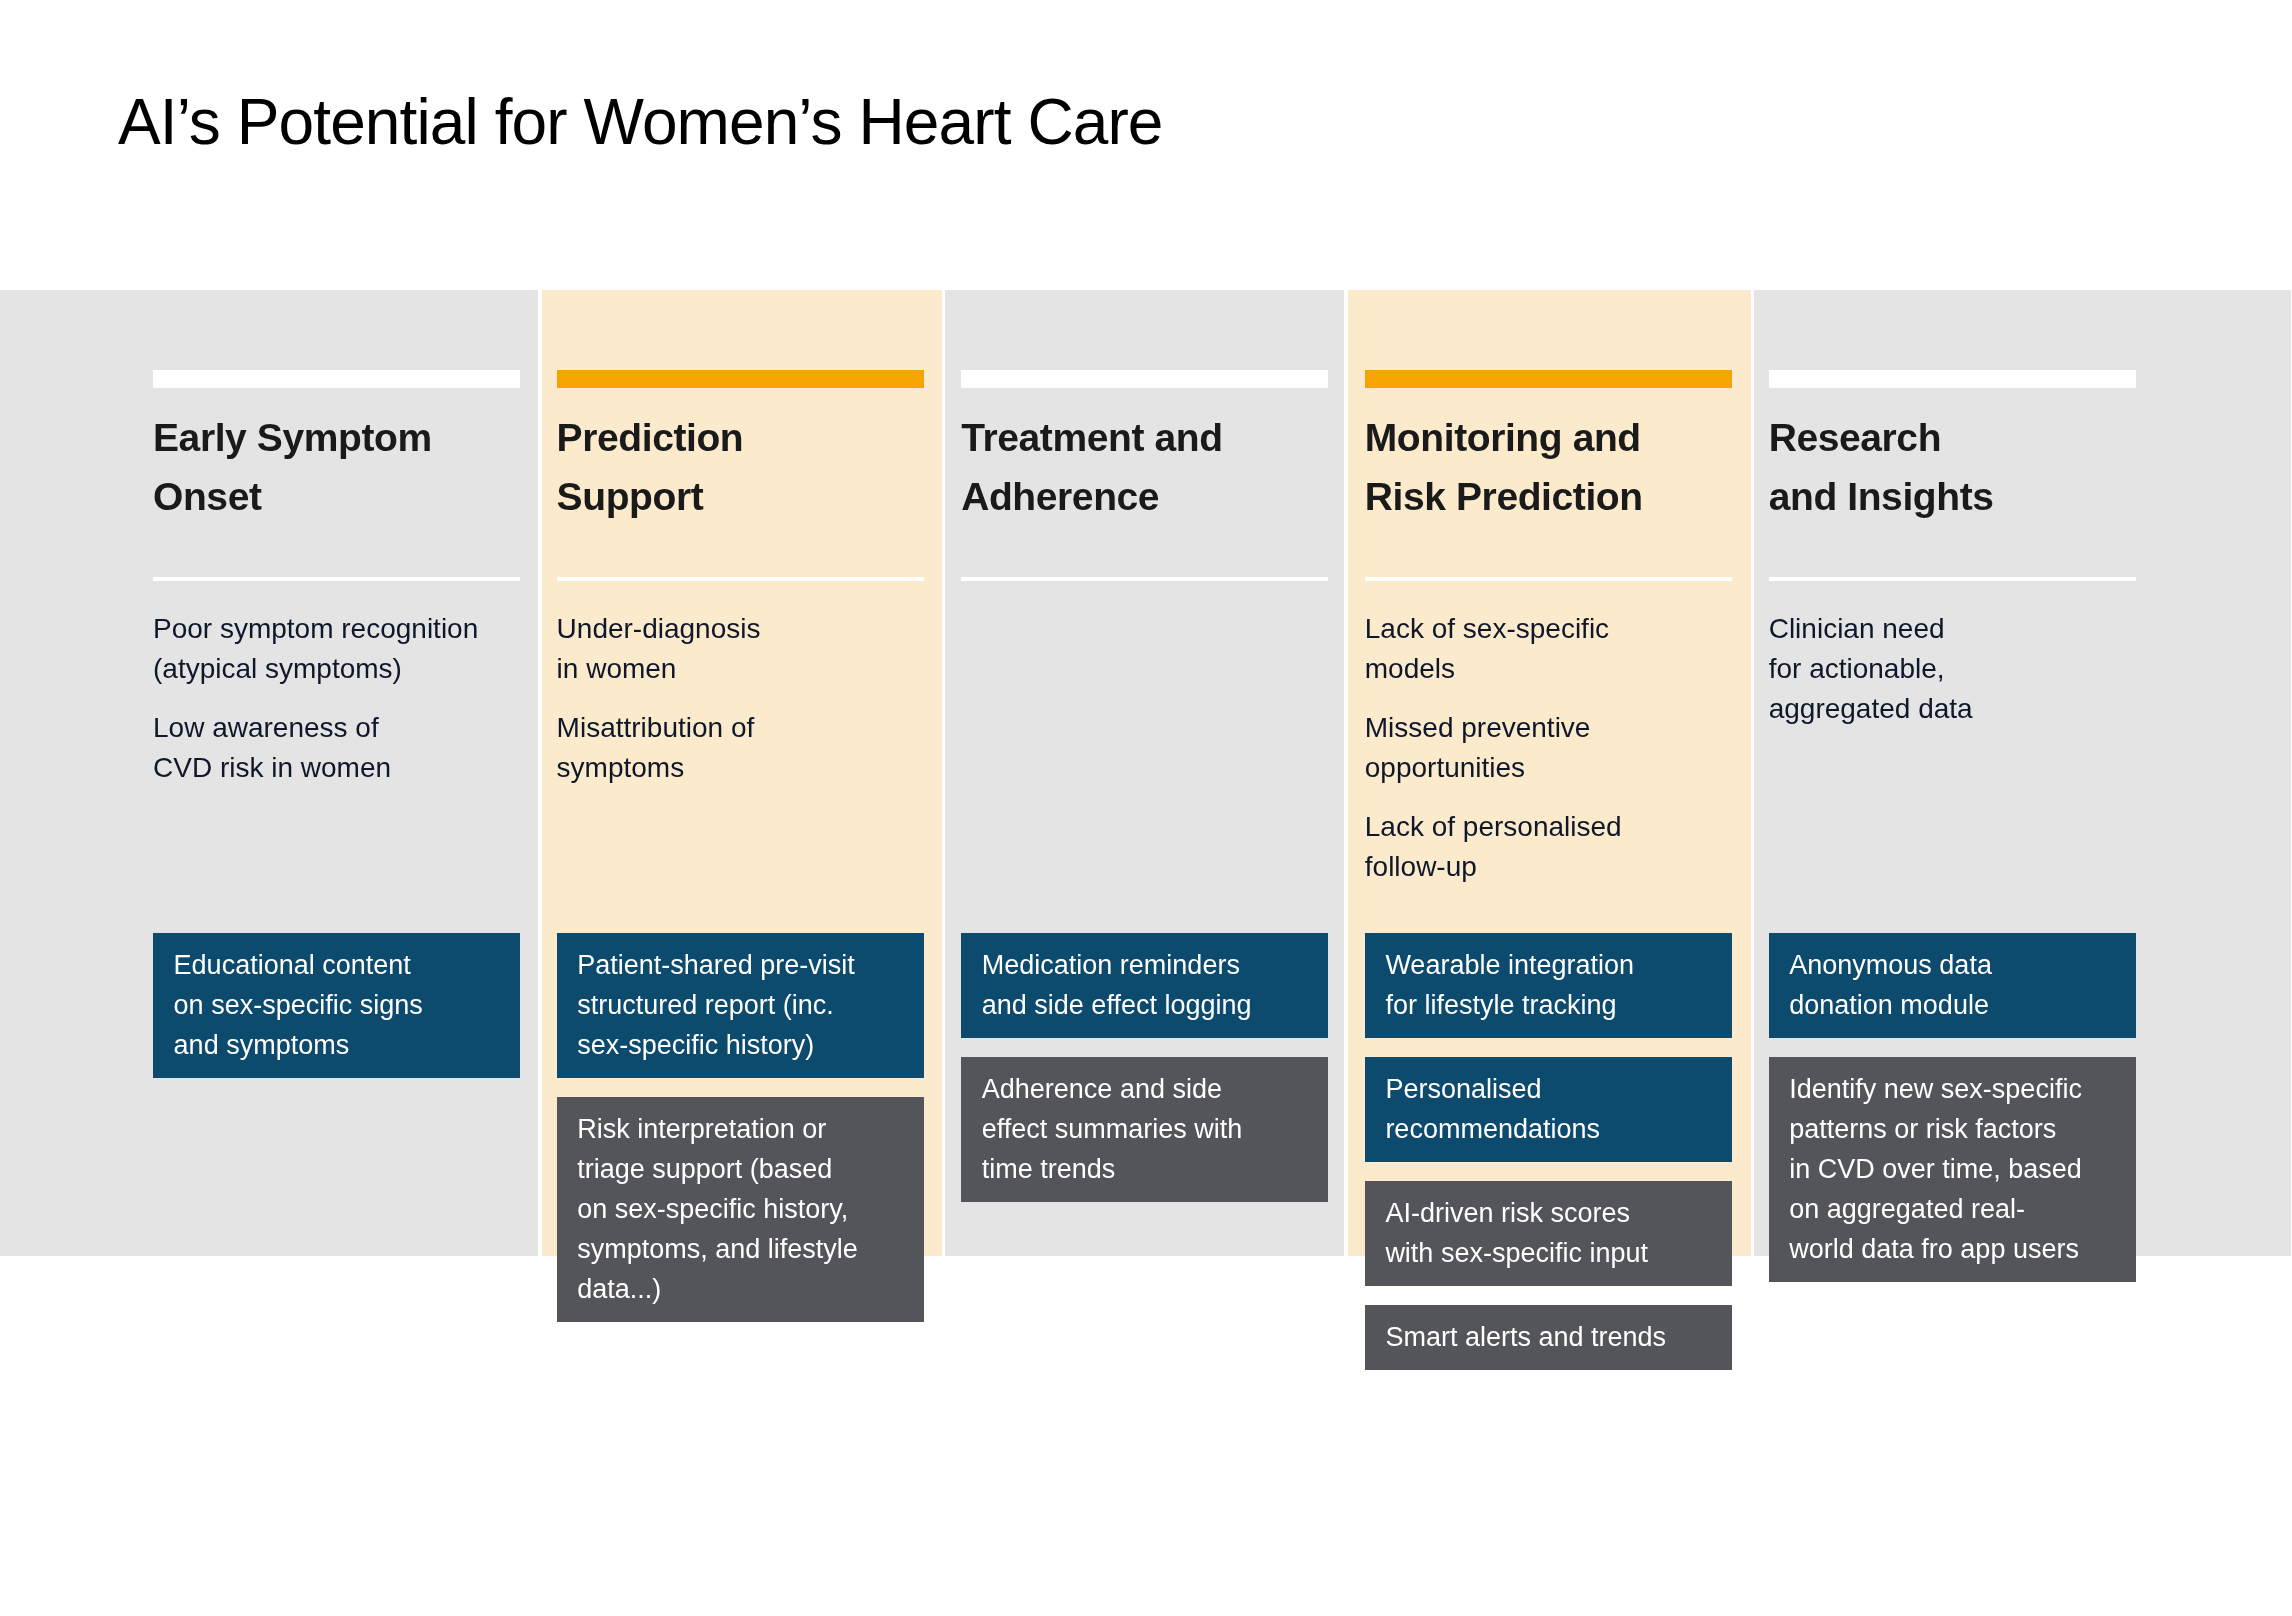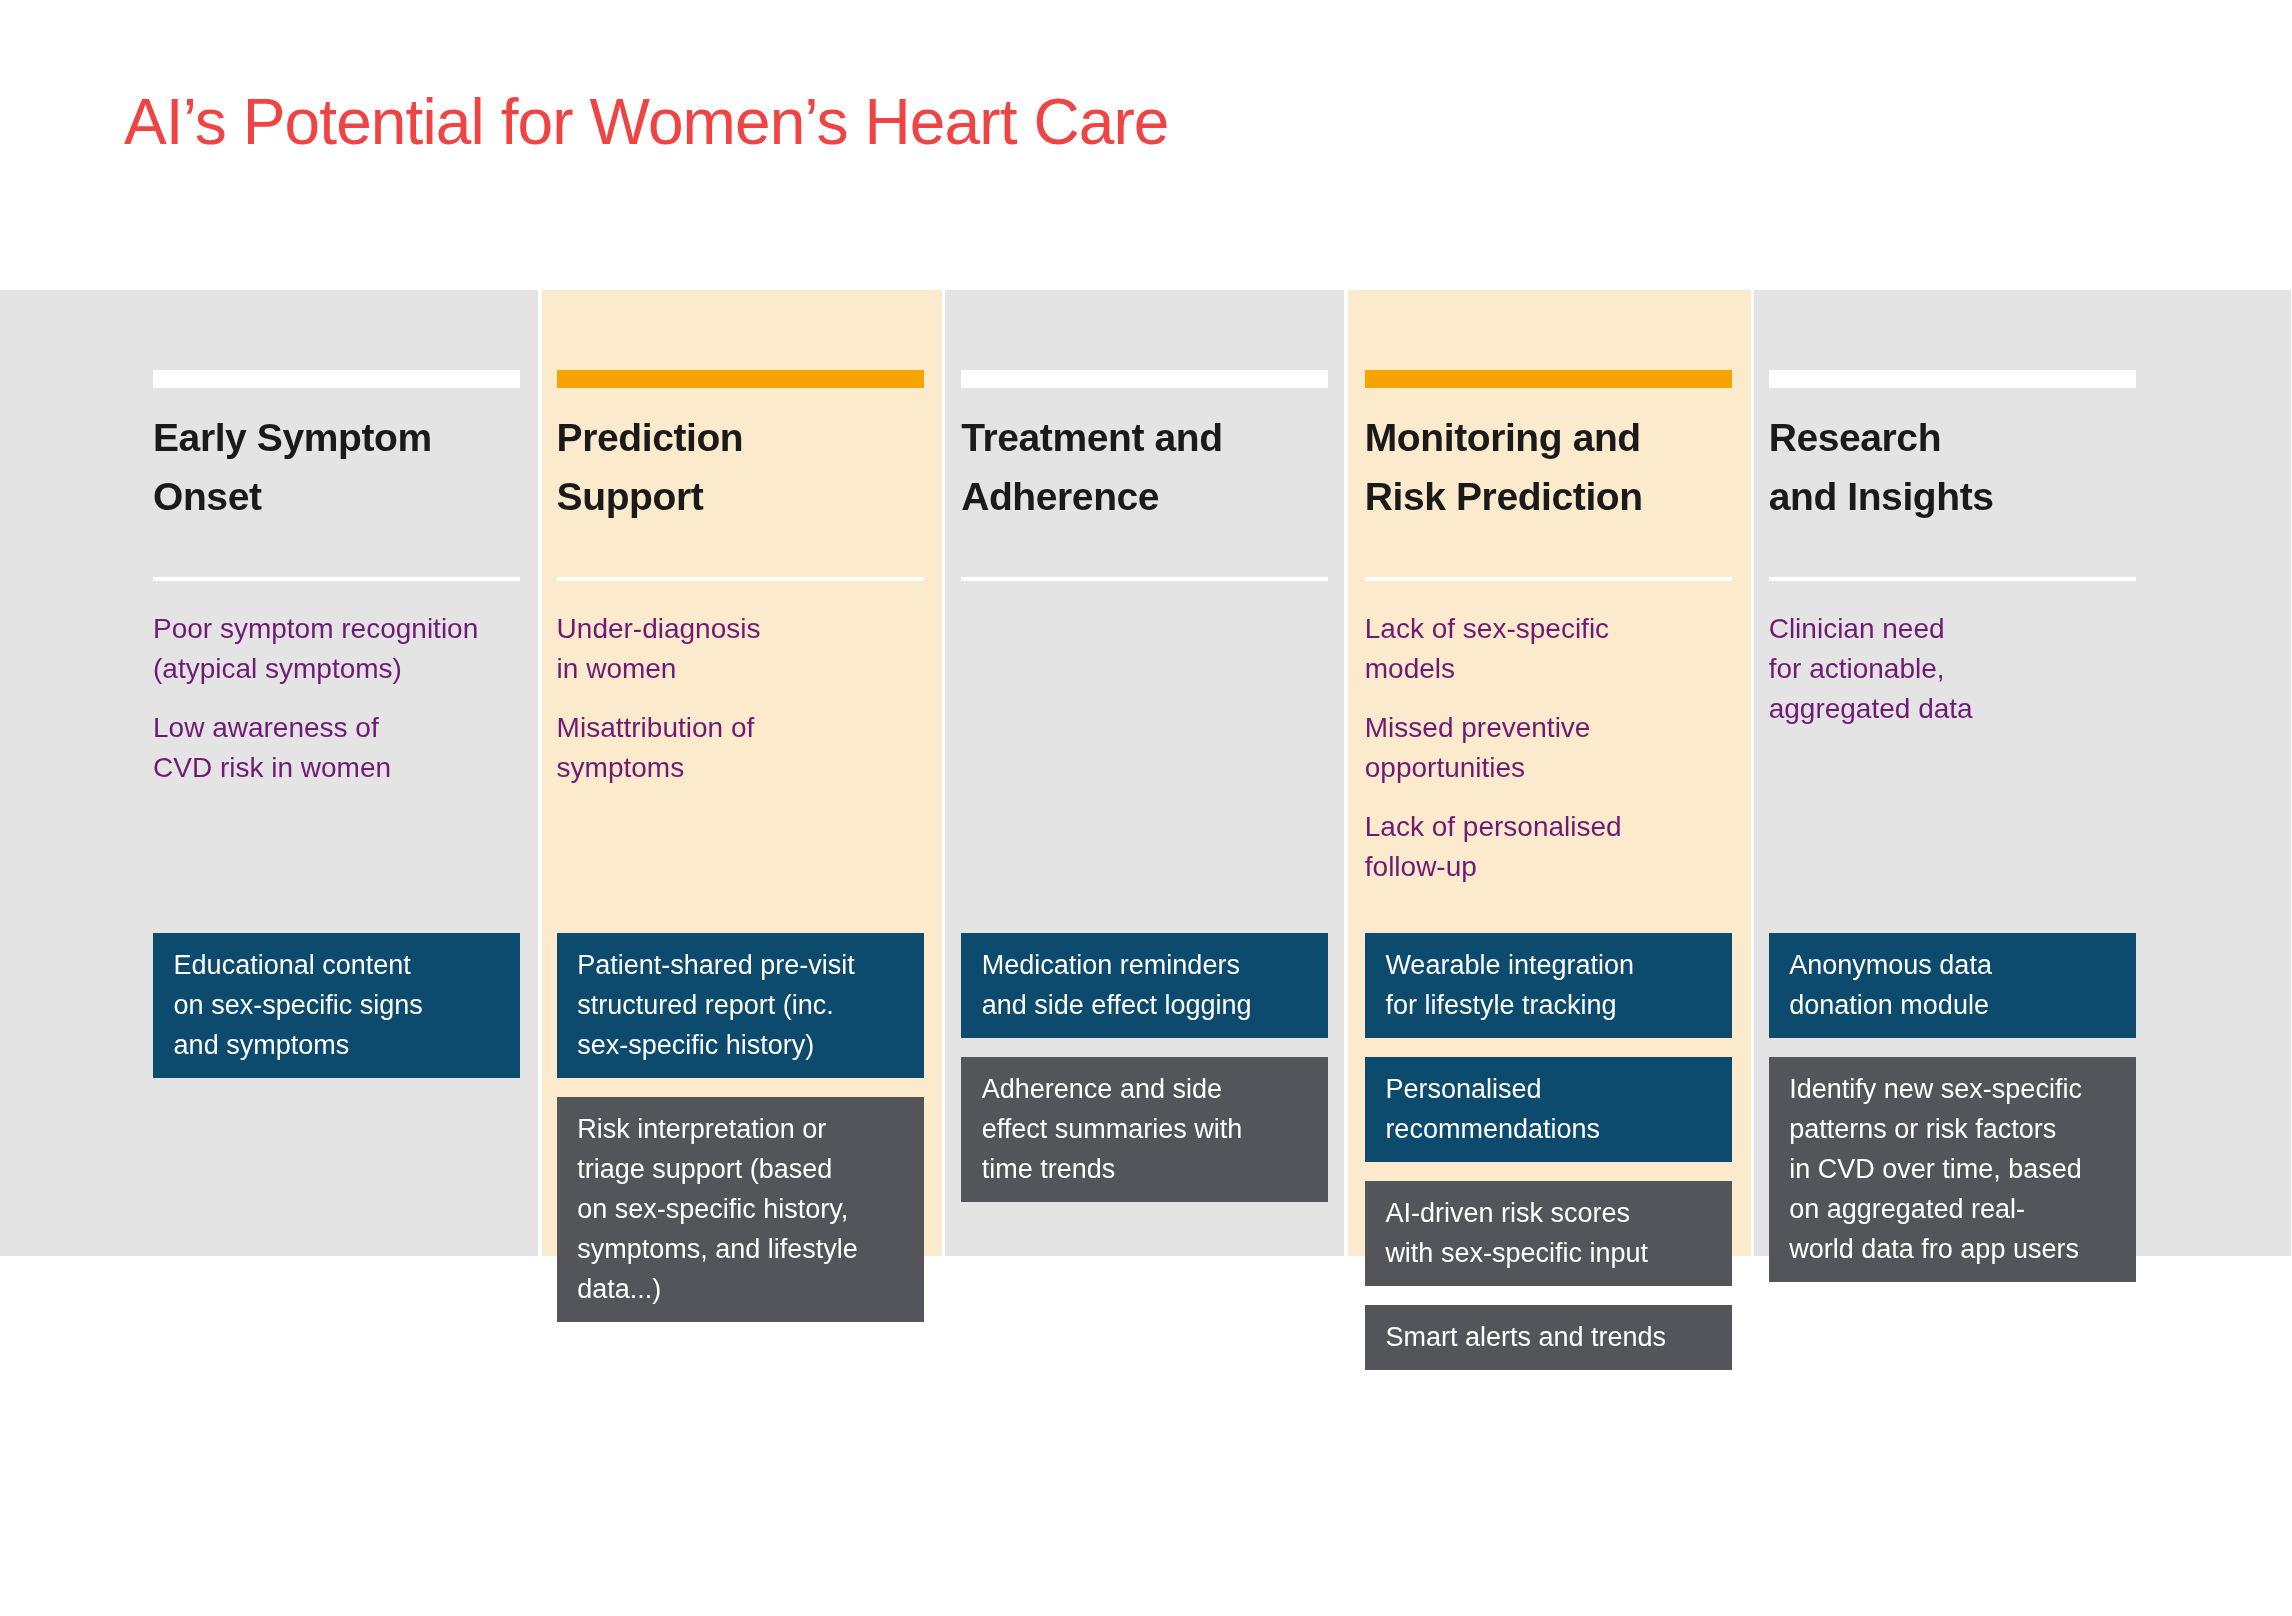--- a/index.html
+++ b/index.html
@@ -4,22 +4,22 @@
 <style>
   html,body{margin:0;padding:0;background:#ffffff;}
   #page{
     position:relative;
     width:2293px;height:1617px;
     background:#ffffff;
     font-family:"Liberation Sans", sans-serif;
     overflow:hidden;
   }
   .title{
-    position:absolute;left:124px;top:85px;
-    font-size:64px;font-weight:400;color:#ef4444;
+    position:absolute;left:118px;top:85px;
+    font-size:64px;font-weight:400;color:#000000;
     letter-spacing:-0.9px;white-space:nowrap;
   }
   .band{
     position:absolute;left:0;top:290px;width:2293px;height:966px;
     display:flex;gap:3.6px;background:#ffffff;
   }
   .col{position:relative;height:100%;}
   .col.tint-gray{background:#E4E4E4;}
   .col.tint-cream{background:#FBEACC;}
   .c1{width:538px;}
@@ -38,21 +38,21 @@
   .bar-orange{background:#F6A500;}
   .heading{
     position:absolute;top:118px;left:0;width:367px;
     font-size:39px;line-height:59px;font-weight:700;color:#1a1a1a;
     white-space:pre-line;letter-spacing:-0.4px;
   }
   .divider{position:absolute;top:287px;left:0;width:367px;height:3.6px;background:#ffffff;}
   .problems{position:absolute;top:319px;left:0;width:367px;}
   .problems p{
     margin:0 0 19px 0;
-    font-size:28px;line-height:40px;color:#701a75;
+    font-size:28px;line-height:40px;color:#0f172a;
     white-space:pre-line;
   }
   .solutions{position:absolute;top:643px;left:0;width:367px;}
   .box{
     box-sizing:border-box;width:367px;
     padding:11.6px 16px 13.4px 20.6px;margin:0 0 19px 0;
     font-size:27px;line-height:40px;color:#ffffff;
     white-space:pre-line;
   }
   .box-orange{background:#0c4a6e;}

